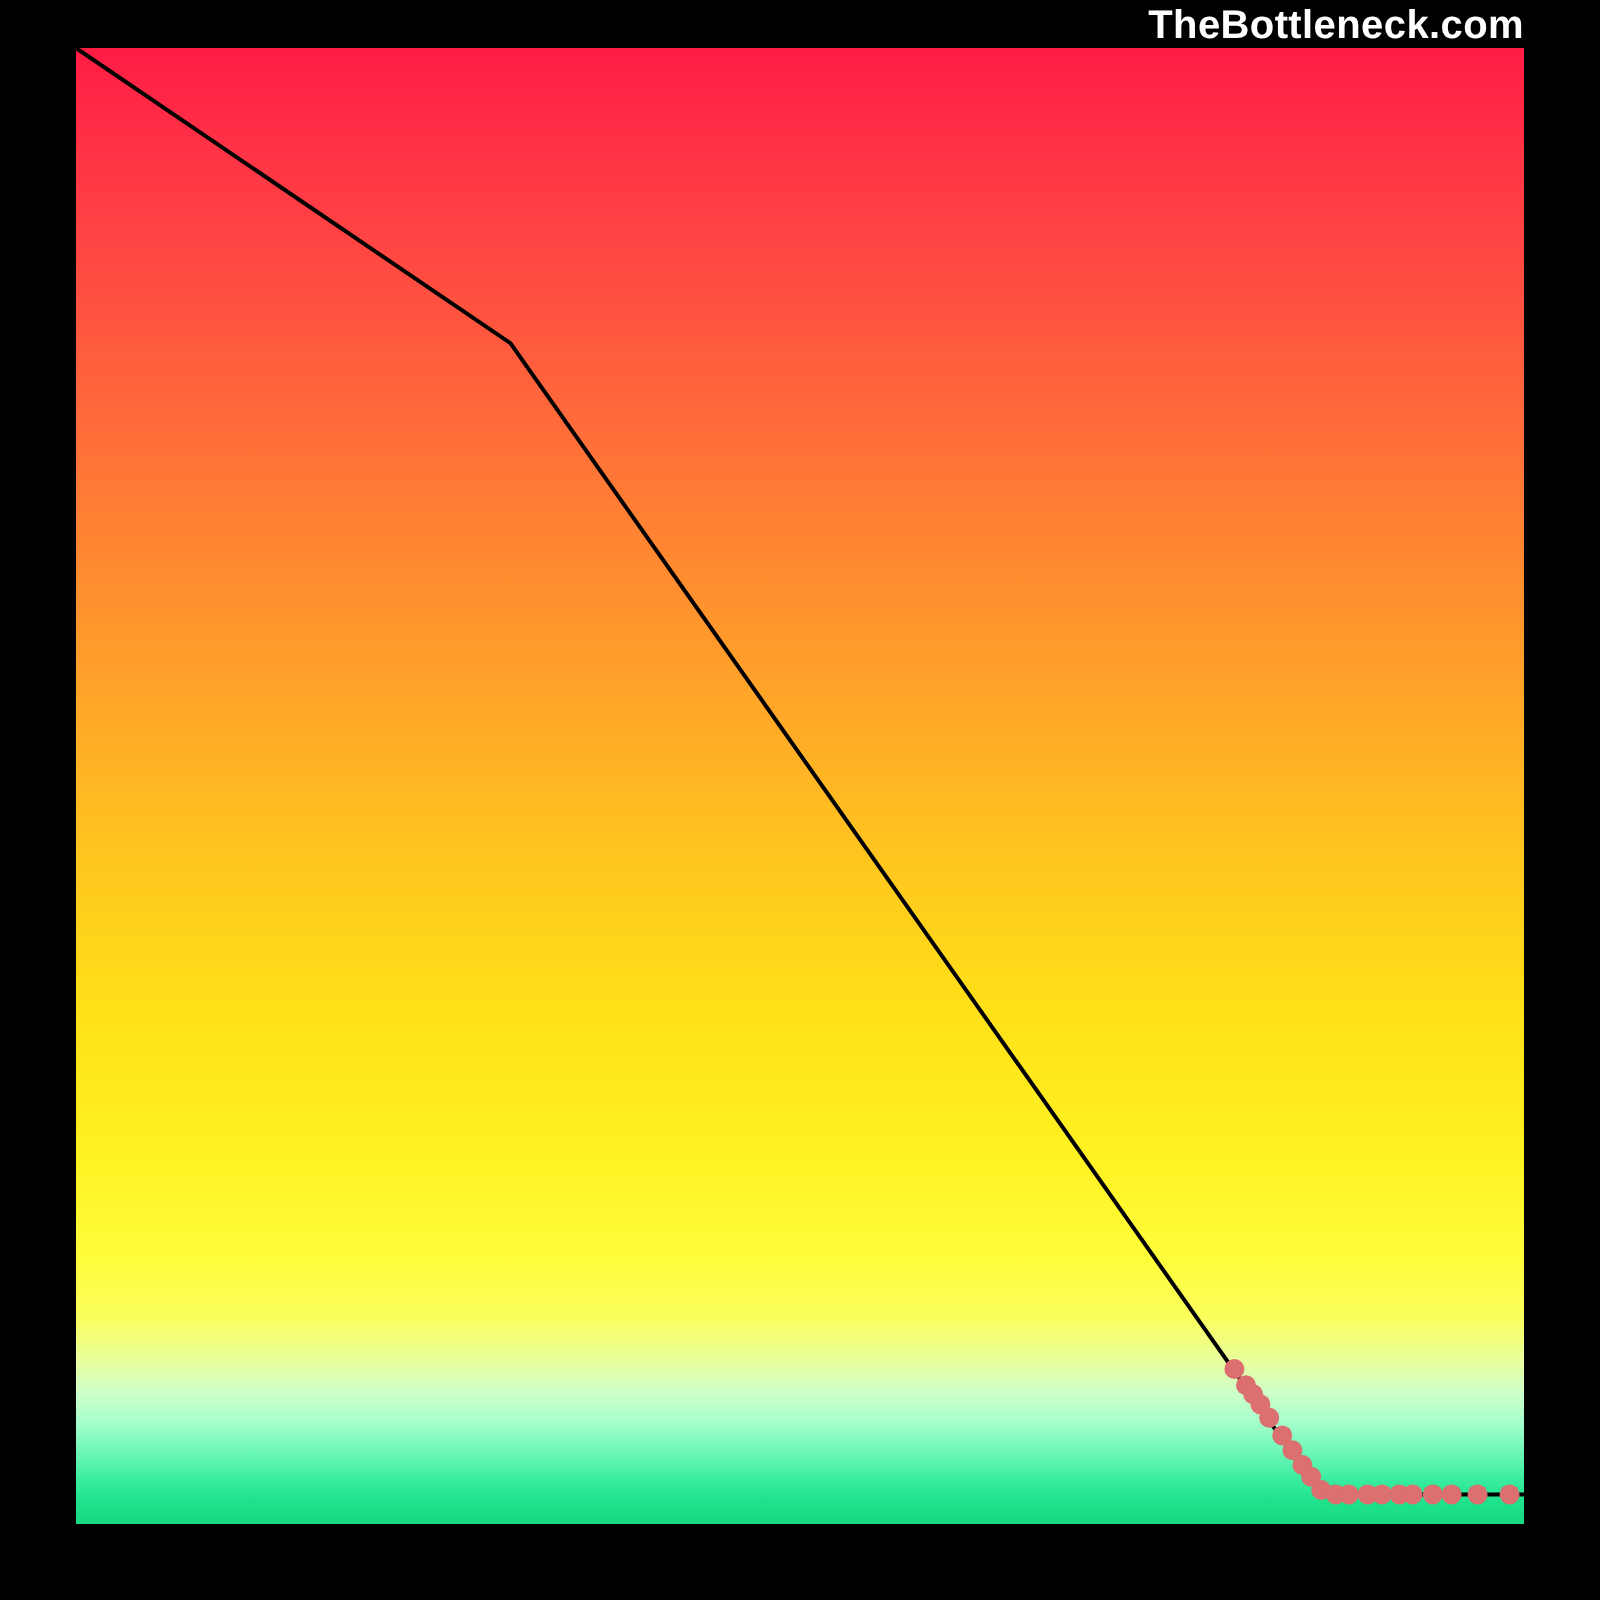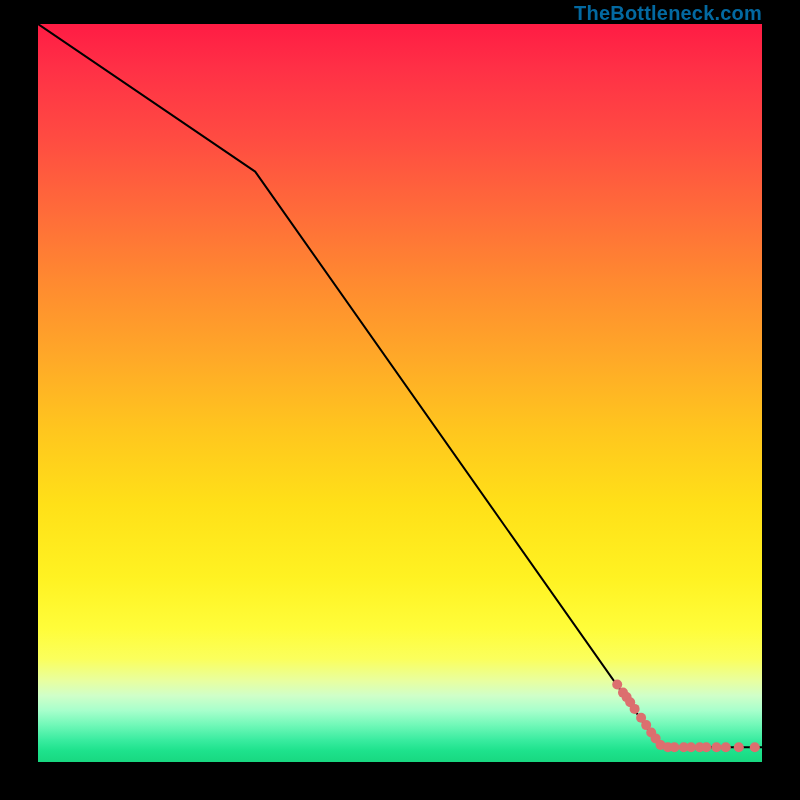--- a/index.html
+++ b/index.html
@@ -52,21 +52,21 @@
     height: 738px;
     pointer-events: none;
   }
   .watermark {
     position: absolute;
     top: 2px;
     right: 38px;
     font-family: Arial, Helvetica, sans-serif;
     font-size: 20px;
     font-weight: 600;
-    color: #0369a1;
+    color: #ffffff;
     letter-spacing: 0.2px;
     user-select: none;
   }
 </style>
 </head>
 <body>
 
 <div class="stage">
   <div class="watermark">TheBottleneck.com</div>
 

